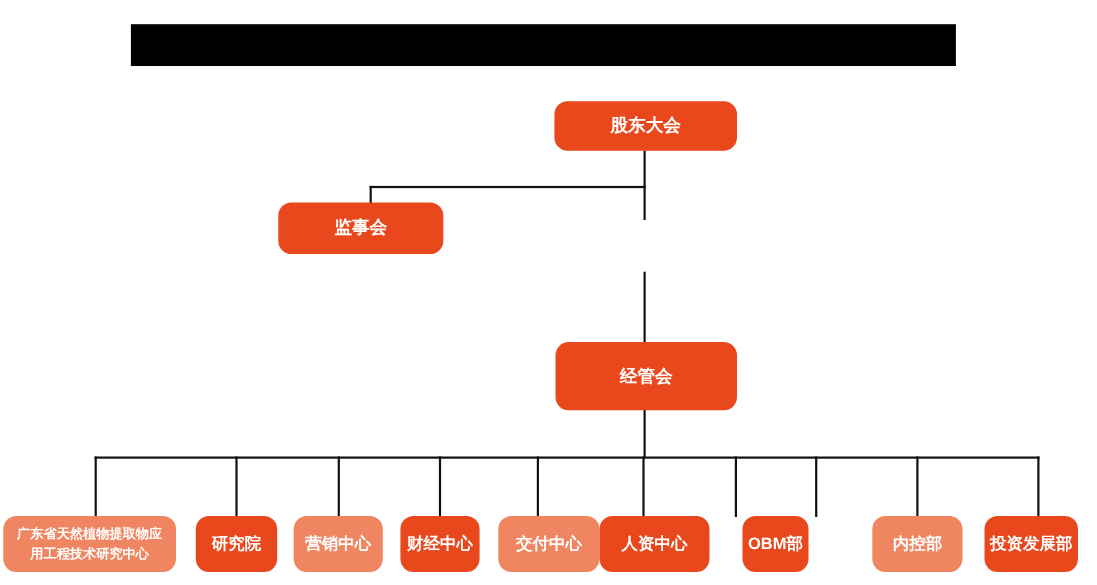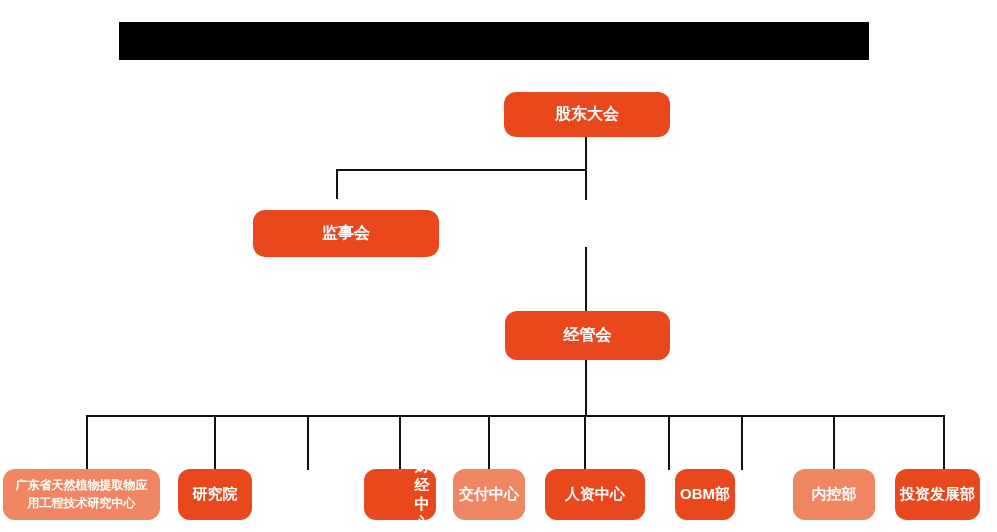--- a/index.html
+++ b/index.html
@@ -35,32 +35,32 @@
   }
   .variant-dark  { background: var(--dark,  #e8481c); }
   .variant-light { background: var(--light, #ef8561); }
   .line {
     position: absolute;
     background: var(--line, #111111);
   }
   
   .n-shareholders { left: 504px; top: 92px;  width: 166px; height: 45px; }
   
-  .n-supervisory  { left: 253px; top: 210px; width: 186px; height: 47px; }
+  .n-supervisory  { left: 253px; top: 184px; width: 150px; height: 47px; }
   .n-board        { left: 503px; top: 200px; width: 165px; height: 47px; }
   
-  .n-management   { left: 505px; top: 311px; width: 165px; height: 49px; }
+  .n-management   { left: 505px; top: 311px; width: 165px; height: 62px; }
   
   .dept { top: 469px; height: 51px; font-size: 15px; }
   .n-dept-0 { left: 3px;   width: 157px; font-size: 12px; line-height: 1.45;
               padding: 0 8px; word-break: break-all; }
   .n-dept-1 { left: 178px; width: 74px; }
   .n-dept-2 { left: 267px; width: 81px; }
-  .n-dept-3 { left: 364px; width: 72px; padding-left: 44px; }
-  .n-dept-4 { left: 453px; width: 72px; }
+  .n-dept-3 { left: 364px; width: 72px; }
+  .n-dept-4 { left: 453px; width: 92px; }
   .n-dept-5 { left: 545px; width: 100px; }
   .n-dept-6 { left: 643px; width: 52px; }
   .n-dept-7 { left: 675px; width: 60px; }
   .n-dept-8 { left: 793px; width: 82px; }
   .n-dept-9 { left: 895px; width: 85px; }
   
   .l-spine-1      { left: 585px; top: 137px; width: 2px;   height: 63px; }  
   .l-branch-h1    { left: 336px; top: 169px; width: 251px; height: 2px;  }  
   .l-drop-superv  { left: 336px; top: 169px; width: 2px;   height: 30px; }
   .l-spine-2      { left: 585px; top: 247px; width: 2px;   height: 64px; }  
@@ -104,20 +104,21 @@
 
   <div class="node n-shareholders variant-dark">股东大会</div>
 
   <div class="node n-supervisory variant-dark">监事会</div>
 
 
   <div class="node n-management variant-dark">经管会</div>
 
   <div class="node dept n-dept-0 variant-light">广东省天然植物提取物应用工程技术研究中心</div>
   <div class="node dept n-dept-1 variant-dark">研究院</div>
+  <div class="node dept n-dept-2 variant-light">营销中心</div>
   <div class="node dept n-dept-3 variant-dark">财经中心</div>
   <div class="node dept n-dept-4 variant-light">交付中心</div>
   <div class="node dept n-dept-5 variant-dark">人资中心</div>
   <div class="node dept n-dept-7 variant-dark">OBM部</div>
   <div class="node dept n-dept-8 variant-light">内控部</div>
   <div class="node dept n-dept-9 variant-dark">投资发展部</div>
 
 </div>
 
 </body></html>

